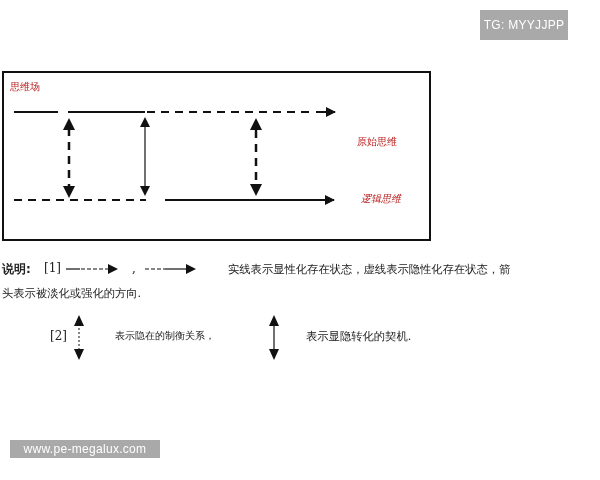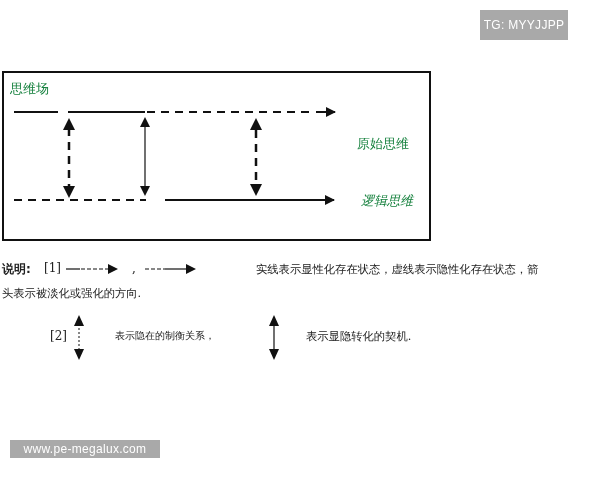--- a/index.html
+++ b/index.html
@@ -3,21 +3,21 @@
 <meta charset="utf-8">
 <style>
   html, body { margin:0; padding:0; }
   body { width:600px; height:480px; background:#ffffff; position:relative; overflow:hidden;
          font-family:"DejaVu Sans", sans-serif; color:#111; }
   .wm { position:absolute; background:#a9a9a9; color:#fff; font-family:"Liberation Sans", sans-serif;
         font-size:12px; display:flex; align-items:center; justify-content:center; letter-spacing:0.3px; }
   #wm-top { left:480px; top:10px; width:88px; height:30px; }
   #wm-bottom { left:10px; top:440px; width:150px; height:18px; font-size:12px; }
   #diagram { position:absolute; left:0; top:0; }
-  .lbl { position:absolute; font-size:13px; color:#15803d; white-space:nowrap; }
+  .lbl { position:absolute; font-size:10px; color:#b91c1c; white-space:nowrap; }
   .note { position:absolute; font-size:12px; white-space:nowrap; color:#222;
           font-family:"DejaVu Serif", serif;text-align:center; }
   .bold { font-weight:bold; font-family:"DejaVu Sans", sans-serif; }
 </style>
 </head>
 <body>
 
 <svg id="diagram" width="600" height="480" xmlns="http://www.w3.org/2000/svg">
   <defs>
     <marker id="ah" markerWidth="10" markerHeight="10" refX="9" refY="5" orient="auto" markerUnits="userSpaceOnUse">
@@ -81,21 +81,21 @@
   </g>
 </svg>
 
 <div class="lbl" style="left:10px; top:80px;">思维场</div>
 <div class="lbl" style="left:357px; top:103px;margin-top:32px;">原始思维</div>
 <div class="lbl" style="left:361px; top:192px;font-style:italic;">逻辑思维</div>
 
 <div class="note bold" style="left:2px; top:261px;">说明:</div>
 <div class="note" style="left:44px; top:261px;">[1]</div>
 <div class="note" style="left:132px; top:261px;">,</div>
-<div class="note" style="left:228px; top:262px; font-size:11.3px;margin-left:28px;">实线表示显性化存在状态，虚线表示隐性化存在状态，箭</div>
+<div class="note" style="left:228px; top:262px; font-size:11.3px;">实线表示显性化存在状态，虚线表示隐性化存在状态，箭</div>
 <div class="note" style="left:2px; top:286px; font-size:11.3px;">头表示被淡化或强化的方向.</div>
 
 <div class="note" style="left:50px; top:329px;">[2]</div>
 <div class="note" style="left:115px; top:329px; font-size:10px;">表示隐在的制衡关系，</div>
 <div class="note" style="left:306px; top:329px; font-size:11.3px;">表示显隐转化的契机.</div>
 
 <div class="wm" id="wm-top">TG: MYYJJPP</div>
 <div class="wm" id="wm-bottom">www.pe-megalux.com</div>
 
 </body></html>

